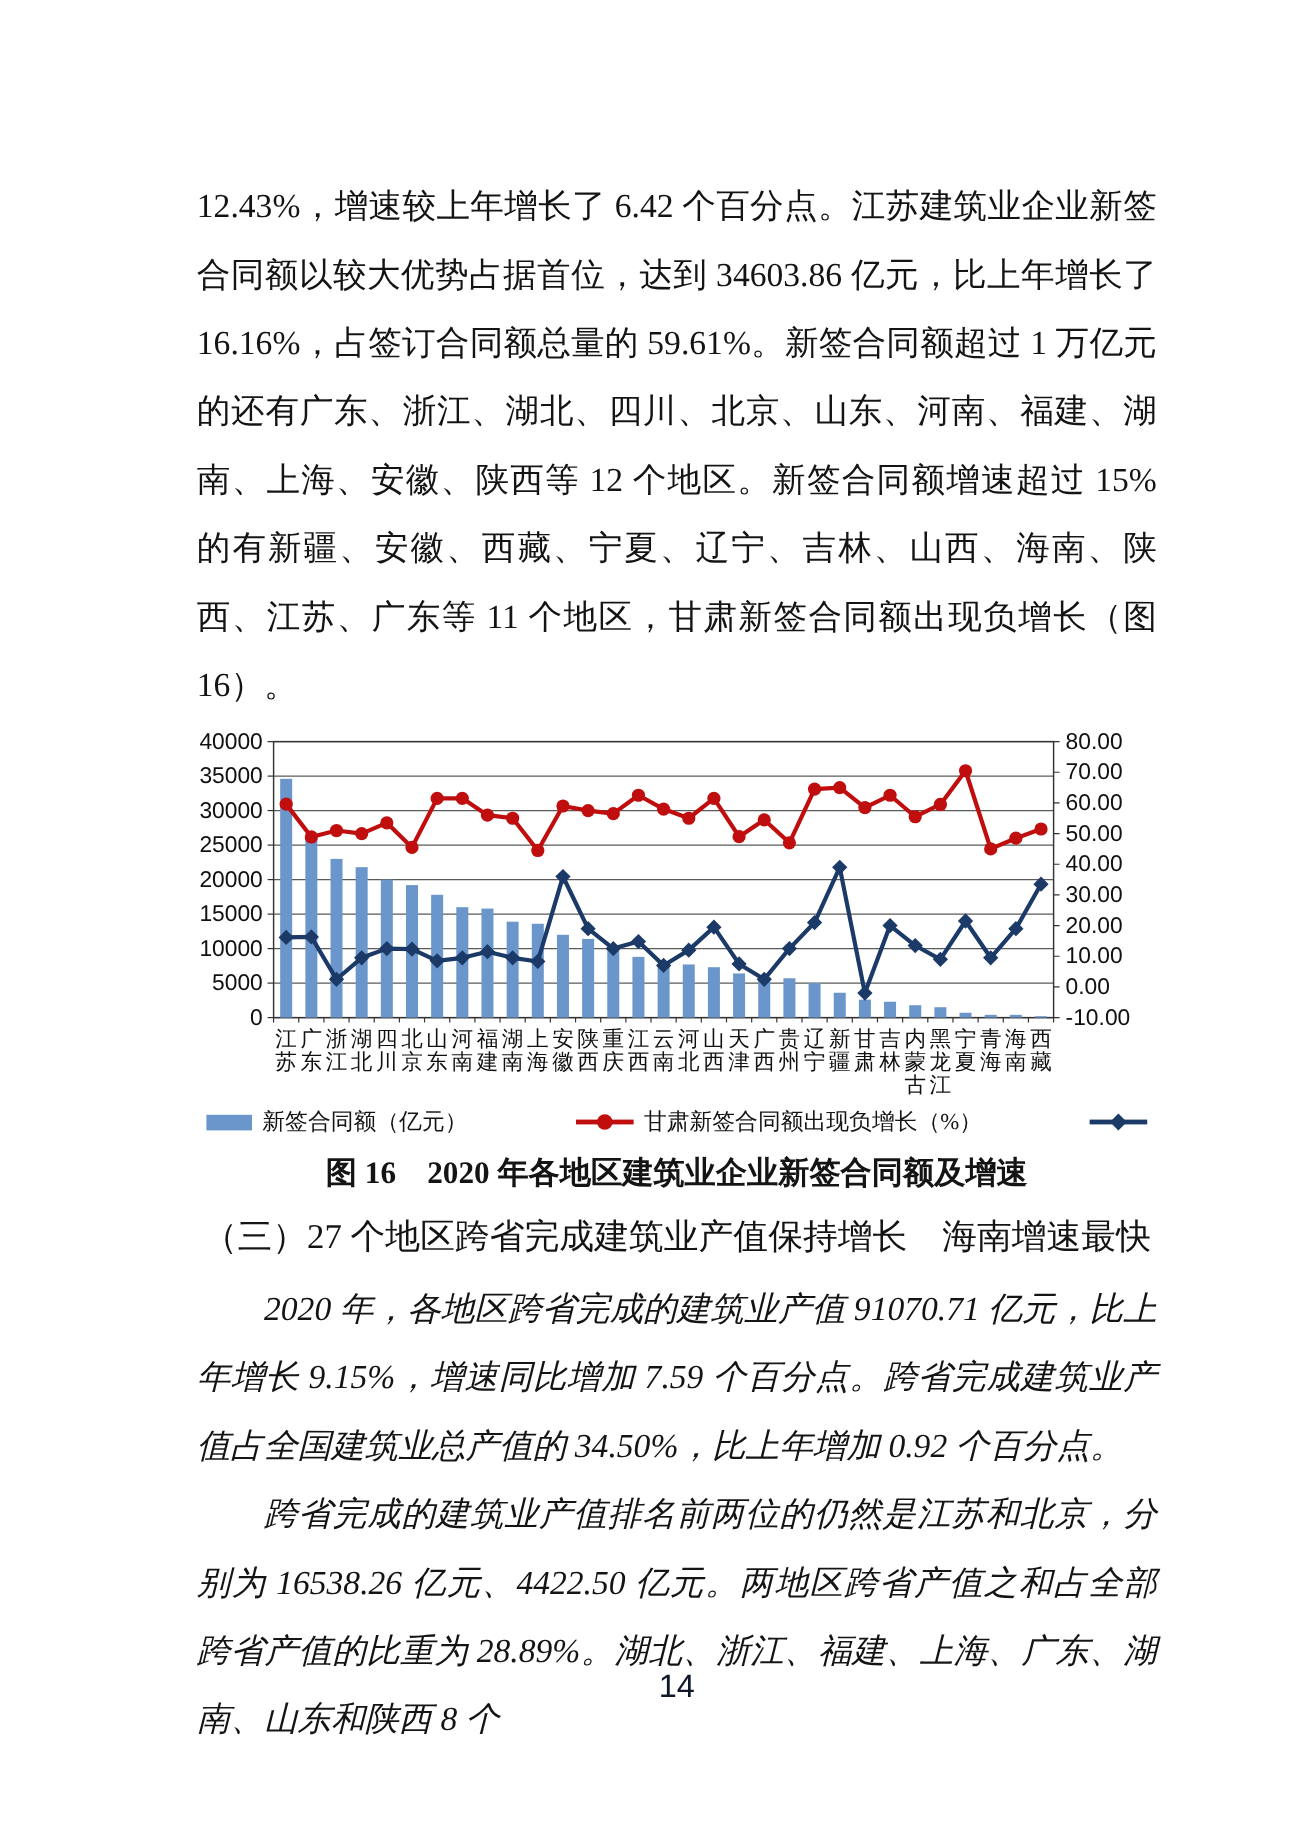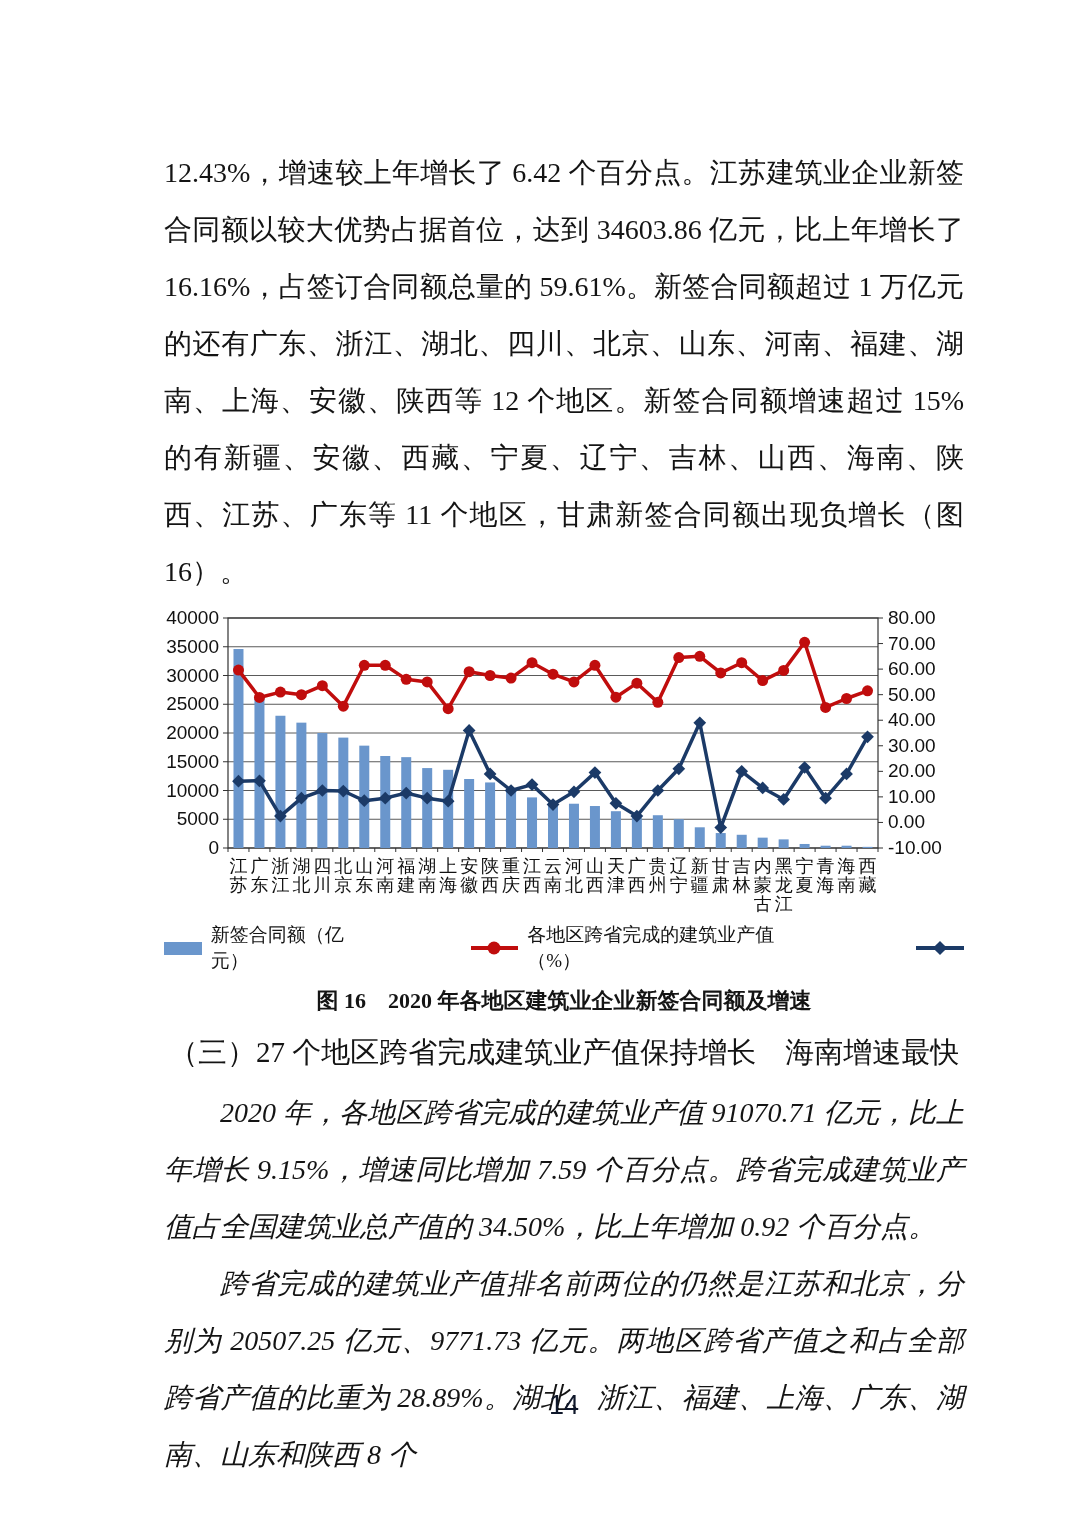--- a/index.html
+++ b/index.html
@@ -61,21 +61,21 @@
   }
   .sw-line .dia{
     position:absolute; left:50%; top:50%;
     width:10px; height:10px;
     background:var(--c,#036);
     transform:translate(-50%,-50%) rotate(45deg);
   }
   .caption{
     margin-top:12px;
     text-align:center;
-    font-size:22px;
+    font-size:26px;
     font-weight:bold;
   }
   .pagenum{
     position:absolute; left:0; right:0; top:1390px;
     text-align:center;
     font-size:27px;
     font-family:"Liberation Sans","DejaVu Sans",sans-serif;
     color:#0f172a;
   }
 </style>
@@ -298,33 +298,33 @@
 
     <div class="legend">
       <div class="legend-item">
         <span class="sw-bar" style="--c: #6A96CC;"></span>
         <span>新签合同额（亿元）</span>
       </div>
       <div class="legend-item">
         <span class="sw-line" style="--c: #C00D0D;">
             <i class="dot"></i>
           </span>
-        <span>各地区跨省完成的建筑业产值（%）</span>
+        <span>甘肃新签合同额出现负增长（%）</span>
       </div>
       <div class="legend-item">
         <span class="sw-line" style="--c: #1B3A67;">
             <i class="dia"></i>
           </span>
       </div>
     </div>
 
     <figcaption class="caption">图 16　2020 年各地区建筑业企业新签合同额及增速</figcaption>
   </figure>
 
   <h2 class="section">（三）27 个地区跨省完成建筑业产值保持增长　海南增速最快</h2>
 
   <p class="body indent gap-top">2020 年，各地区跨省完成的建筑业产值 91070.71 亿元，比上年增长 9.15%，增速同比增加 7.59 个百分点。跨省完成建筑业产值占全国建筑业总产值的 34.50%，比上年增加 0.92 个百分点。</p>
 
-  <p class="body indent">跨省完成的建筑业产值排名前两位的仍然是江苏和北京，分别为 20507.25 亿元、9771.73 亿元。两地区跨省产值之和占全部跨省产值的比重为 28.89%。湖北、浙江、福建、上海、广东、湖南、山东和陕西 8 个</p>
+  <p class="body indent">跨省完成的建筑业产值排名前两位的仍然是江苏和北京，分别为 16538.26 亿元、4422.50 亿元。两地区跨省产值之和占全部跨省产值的比重为 28.89%。湖北、浙江、福建、上海、广东、湖南、山东和陕西 8 个</p>
 
   <div class="pagenum">14</div>
 
 </div>
 
 </body></html>

